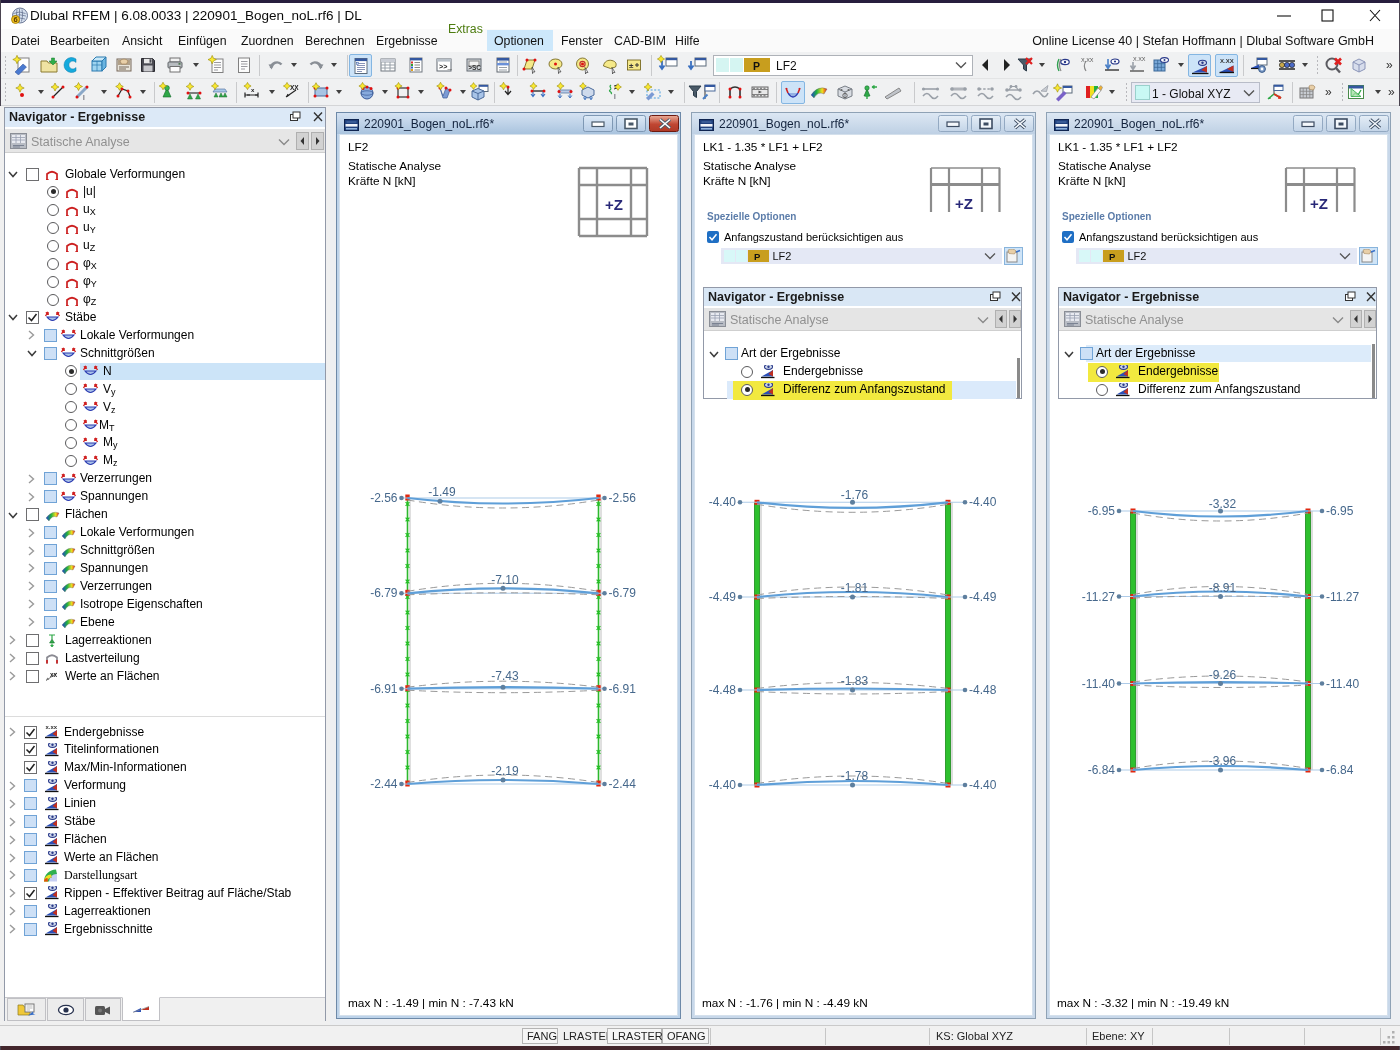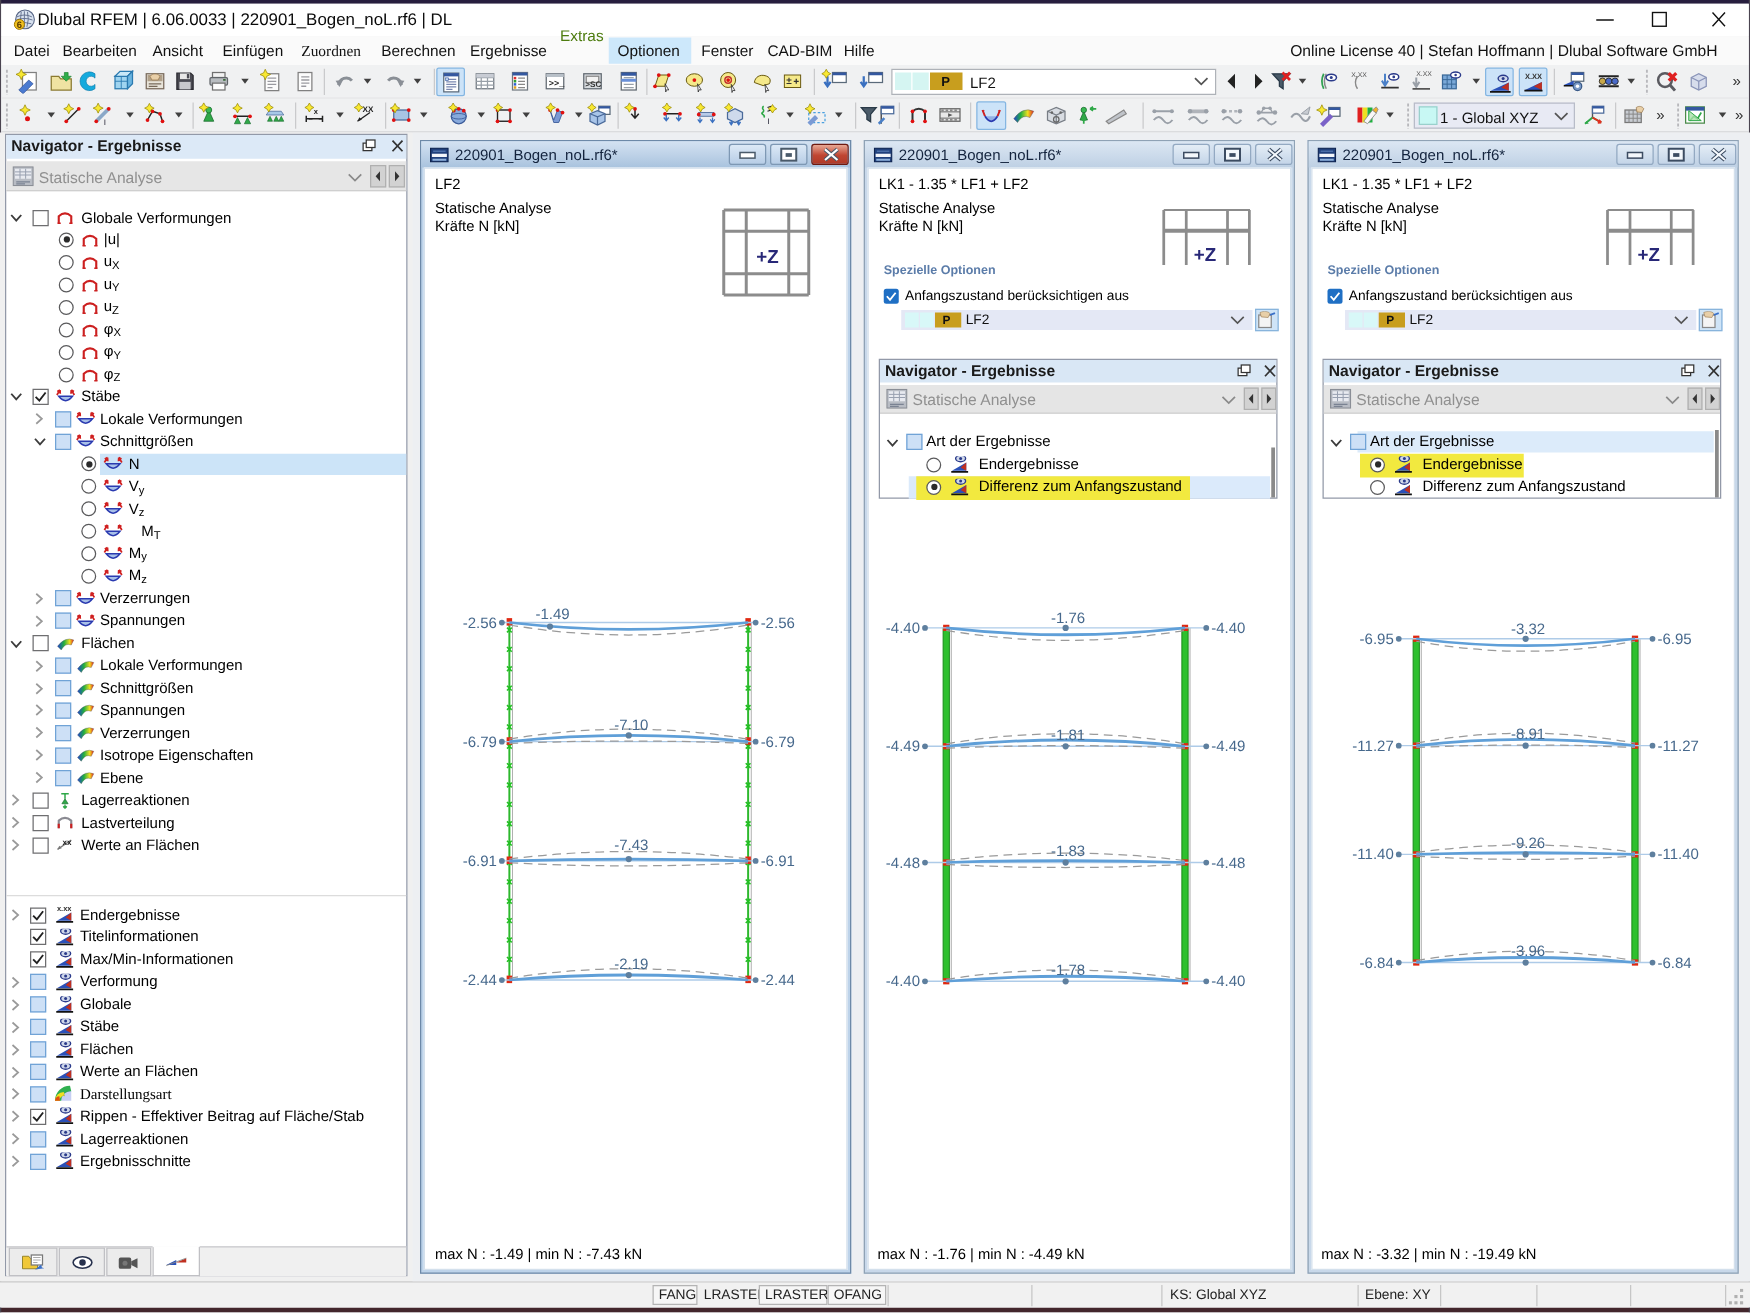--- a/index.html
+++ b/index.html
@@ -24,33 +24,33 @@
 <div class="abs" style="left:1399px;top:0;width:1px;height:1050px;background:#4a4450;"></div>
 <div class="abs" style="left:1px;top:3px;width:1398px;height:26px;background:#ffffff;"></div>
 <div class="ic" style="left:8px;top:5px;">
     <svg width="19" height="19" viewBox="0 0 19 19">
       <circle cx="10" cy="8.5" r="7.5" fill="#d8e2f0" stroke="#5a6888" stroke-width="0.9"></circle>
       <path d="M3.5 6.5 Q9.5 3.5 15.5 6.5 M3 9 Q9.5 6.5 16 9 M4.5 12 Q9.5 10 15 12 M7 2.5 Q5.5 8.5 7.5 14.5 M12 2.5 Q13.5 8.5 11.5 14.5 M9.5 2 V15" fill="none" stroke="#5a6888" stroke-width="0.7"></path>
       <circle cx="5.5" cy="12.5" r="4" fill="#f0c020" stroke="#a07800" stroke-width="0.8"></circle>
       <text x="3.4" y="15.4" font-size="7.5" font-weight="bold" fill="#5a3c00">6</text>
     </svg>
   </div>
-<div class="tx" style="left:30px;top:8px;font-size:13.5px;color:#0a0a0a;">Dlubal RFEM | 6.06.0033 | 220901_Bogen_noL.rf6 | DL</div>
+<div class="tx" style="left:30px;top:8px;font-size:13.5px;color:#0a0a0a;">Dlubal RFEM | 6.08.0033 | 220901_Bogen_noL.rf6 | DL</div>
 <svg class="abs" style="left:1270px;top:5px;" width="120" height="22" viewBox="0 0 120 22">
     <path d="M7 11 H21" stroke="#111" stroke-width="1.1"></path>
     <rect x="52" y="5" width="11" height="11" fill="none" stroke="#111" stroke-width="1.1"></rect>
     <path d="M100 5 L110 16 M110 5 L100 16" stroke="#111" stroke-width="1.1"></path>
   </svg>
 <div class="abs" style="left:1px;top:29px;width:1398px;height:23px;background:#fafafa;"></div>
 <div class="abs" style="left:487px;top:30px;width:66px;height:21px;background:#cde8fb;"></div>
 <div class="tx" style="left:11px;top:34px;font-size:12.3px;color:#111;">Datei</div>
 <div class="tx" style="left:50px;top:34px;font-size:12.3px;color:#111;">Bearbeiten</div>
 <div class="tx" style="left:122px;top:34px;font-size:12.3px;color:#111;">Ansicht</div>
 <div class="tx" style="left:178px;top:34px;font-size:12.3px;color:#111;">Einfügen</div>
-<div class="tx" style="left:241px;top:34px;font-size:12.3px;color:#111;font-family:Liberation Serif, serif;">Zuordnen</div>
+<div class="tx" style="left:241px;top:34px;font-size:12.3px;color:#111;">Zuordnen</div>
 <div class="tx" style="left:305px;top:34px;font-size:12.3px;color:#111;">Berechnen</div>
 <div class="tx" style="left:376px;top:34px;font-size:12.3px;color:#111;">Ergebnisse</div>
 <div class="tx" style="left:448px;top:22px;font-size:12.3px;color:#4d7c0f;">Extras</div>
 <div class="tx" style="left:494px;top:34px;font-size:12.3px;color:#111;">Optionen</div>
 <div class="tx" style="left:561px;top:34px;font-size:12.3px;color:#111;">Fenster</div>
 <div class="tx" style="left:614px;top:34px;font-size:12.3px;color:#111;">CAD-BIM</div>
 <div class="tx" style="left:675px;top:34px;font-size:12.3px;color:#111;">Hilfe</div>
 <div class="tx" style="right:26px;top:34px;font-size:12.5px;color:#111;">Online License 40 | Stefan Hoffmann | Dlubal Software GmbH</div>
 <div class="abs" style="left:1px;top:52px;width:1398px;height:27px;background:#f0f1f2;border-bottom:1px solid #e3e4e5;"></div>
 <div class="abs" style="left:1px;top:79px;width:1398px;height:27px;background:#f0f1f2;border-bottom:1px solid #d4d5d7;"></div>
@@ -837,21 +837,21 @@
 <div class="abs" style="left:82px;top:400.0900000000001px;"><svg width="17" height="14" viewBox="0 0 17 14">
       <path d="M1.5 6 L4 2 M4 2 L4.2 5 M4 2 L1.8 3.2 M15.5 6 L13 2 M13 2 L12.8 5 M13 2 L15.2 3.2" stroke="#d02020" stroke-width="1.4" fill="none"></path>
       <path d="M3 7 Q8.5 14 14 7 Z" fill="#a8c0e8" stroke="#2a3ab0" stroke-width="1.2"></path>
     </svg></div>
 <div class="tx treerow" style="left:103px;top:399.5900000000001px;">V<sub class="s">z</sub></div>
 <div class="rad" style="left:65px;top:419.0200000000001px;"></div>
 <div class="abs" style="left:82px;top:418.0200000000001px;"><svg width="17" height="14" viewBox="0 0 17 14">
       <path d="M1.5 6 L4 2 M4 2 L4.2 5 M4 2 L1.8 3.2 M15.5 6 L13 2 M13 2 L12.8 5 M13 2 L15.2 3.2" stroke="#d02020" stroke-width="1.4" fill="none"></path>
       <path d="M3 7 Q8.5 14 14 7 Z" fill="#a8c0e8" stroke="#2a3ab0" stroke-width="1.2"></path>
     </svg></div>
-<div class="tx treerow" style="left:113px;top:417.5200000000001px;">M<sub class="s">T</sub></div>
+<div class="tx treerow" style="left:99px;top:417.5200000000001px;">M<sub class="s">T</sub></div>
 <div class="rad" style="left:65px;top:436.9500000000001px;"></div>
 <div class="abs" style="left:82px;top:435.9500000000001px;"><svg width="17" height="14" viewBox="0 0 17 14">
       <path d="M1.5 6 L4 2 M4 2 L4.2 5 M4 2 L1.8 3.2 M15.5 6 L13 2 M13 2 L12.8 5 M13 2 L15.2 3.2" stroke="#d02020" stroke-width="1.4" fill="none"></path>
       <path d="M3 7 Q8.5 14 14 7 Z" fill="#a8c0e8" stroke="#2a3ab0" stroke-width="1.2"></path>
     </svg></div>
 <div class="tx treerow" style="left:103px;top:435.4500000000001px;">M<sub class="s">y</sub></div>
 <div class="rad" style="left:65px;top:454.8800000000001px;"></div>
 <div class="abs" style="left:82px;top:453.8800000000001px;"><svg width="17" height="14" viewBox="0 0 17 14">
       <path d="M1.5 6 L4 2 M4 2 L4.2 5 M4 2 L1.8 3.2 M15.5 6 L13 2 M13 2 L12.8 5 M13 2 L15.2 3.2" stroke="#d02020" stroke-width="1.4" fill="none"></path>
       <path d="M3 7 Q8.5 14 14 7 Z" fill="#a8c0e8" stroke="#2a3ab0" stroke-width="1.2"></path>
@@ -1071,21 +1071,21 @@
     <path d="M2 1 L6.5 5 L2 9" fill="none" stroke="#9a9a9a" stroke-width="1.4"></path>
   </svg>
 <div class="chkb" style="left:24px;top:797.2199999999998px;"></div>
 <div class="abs" style="left:43px;top:796.7199999999998px;"><svg width="17" height="15" viewBox="0 0 17 15">
       <ellipse cx="9.5" cy="1.7999999999999998" rx="4" ry="2.6" fill="#cfd8ea" stroke="#2a3a8a" stroke-width="1.1"></ellipse>
       <circle cx="9.5" cy="1.7999999999999998" r="1.2" fill="#2a3a8a"></circle>
       <path d="M2.5 11.5 L14 11.5 L14 5.0 Z" fill="#2a50b8"></path>
       <path d="M9.5 9.0 L14 5.0 L14 11.5 Z" fill="#c03020"></path>
       <path d="M2 12.5 H15.5" stroke="#111" stroke-width="1.3"></path>
     </svg></div>
-<div class="tx treerow" style="left:64px;top:796.2199999999998px;">Globale</div>
+<div class="tx treerow" style="left:64px;top:796.2199999999998px;">Linien</div>
 <svg class="abs" style="left:8px;top:816.6499999999997px;" width="8" height="10">
     <path d="M2 1 L6.5 5 L2 9" fill="none" stroke="#9a9a9a" stroke-width="1.4"></path>
   </svg>
 <div class="chkb" style="left:24px;top:815.1499999999997px;"></div>
 <div class="abs" style="left:43px;top:814.6499999999997px;"><svg width="17" height="15" viewBox="0 0 17 15">
       <ellipse cx="9.5" cy="1.7999999999999998" rx="4" ry="2.6" fill="#cfd8ea" stroke="#2a3a8a" stroke-width="1.1"></ellipse>
       <circle cx="9.5" cy="1.7999999999999998" r="1.2" fill="#2a3a8a"></circle>
       <path d="M2.5 11.5 L14 11.5 L14 5.0 Z" fill="#2a50b8"></path>
       <path d="M9.5 9.0 L14 5.0 L14 11.5 Z" fill="#c03020"></path>
       <path d="M2 12.5 H15.5" stroke="#111" stroke-width="1.3"></path>

